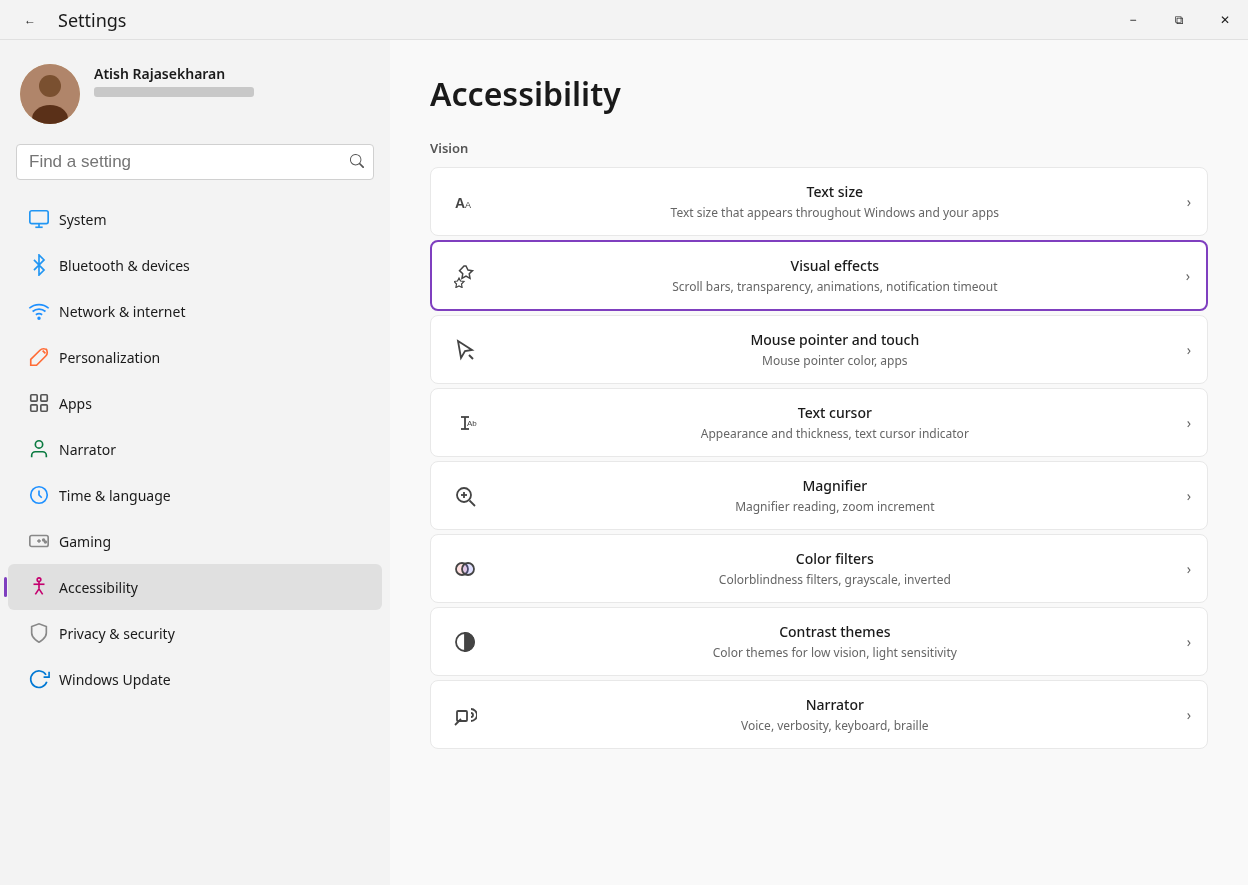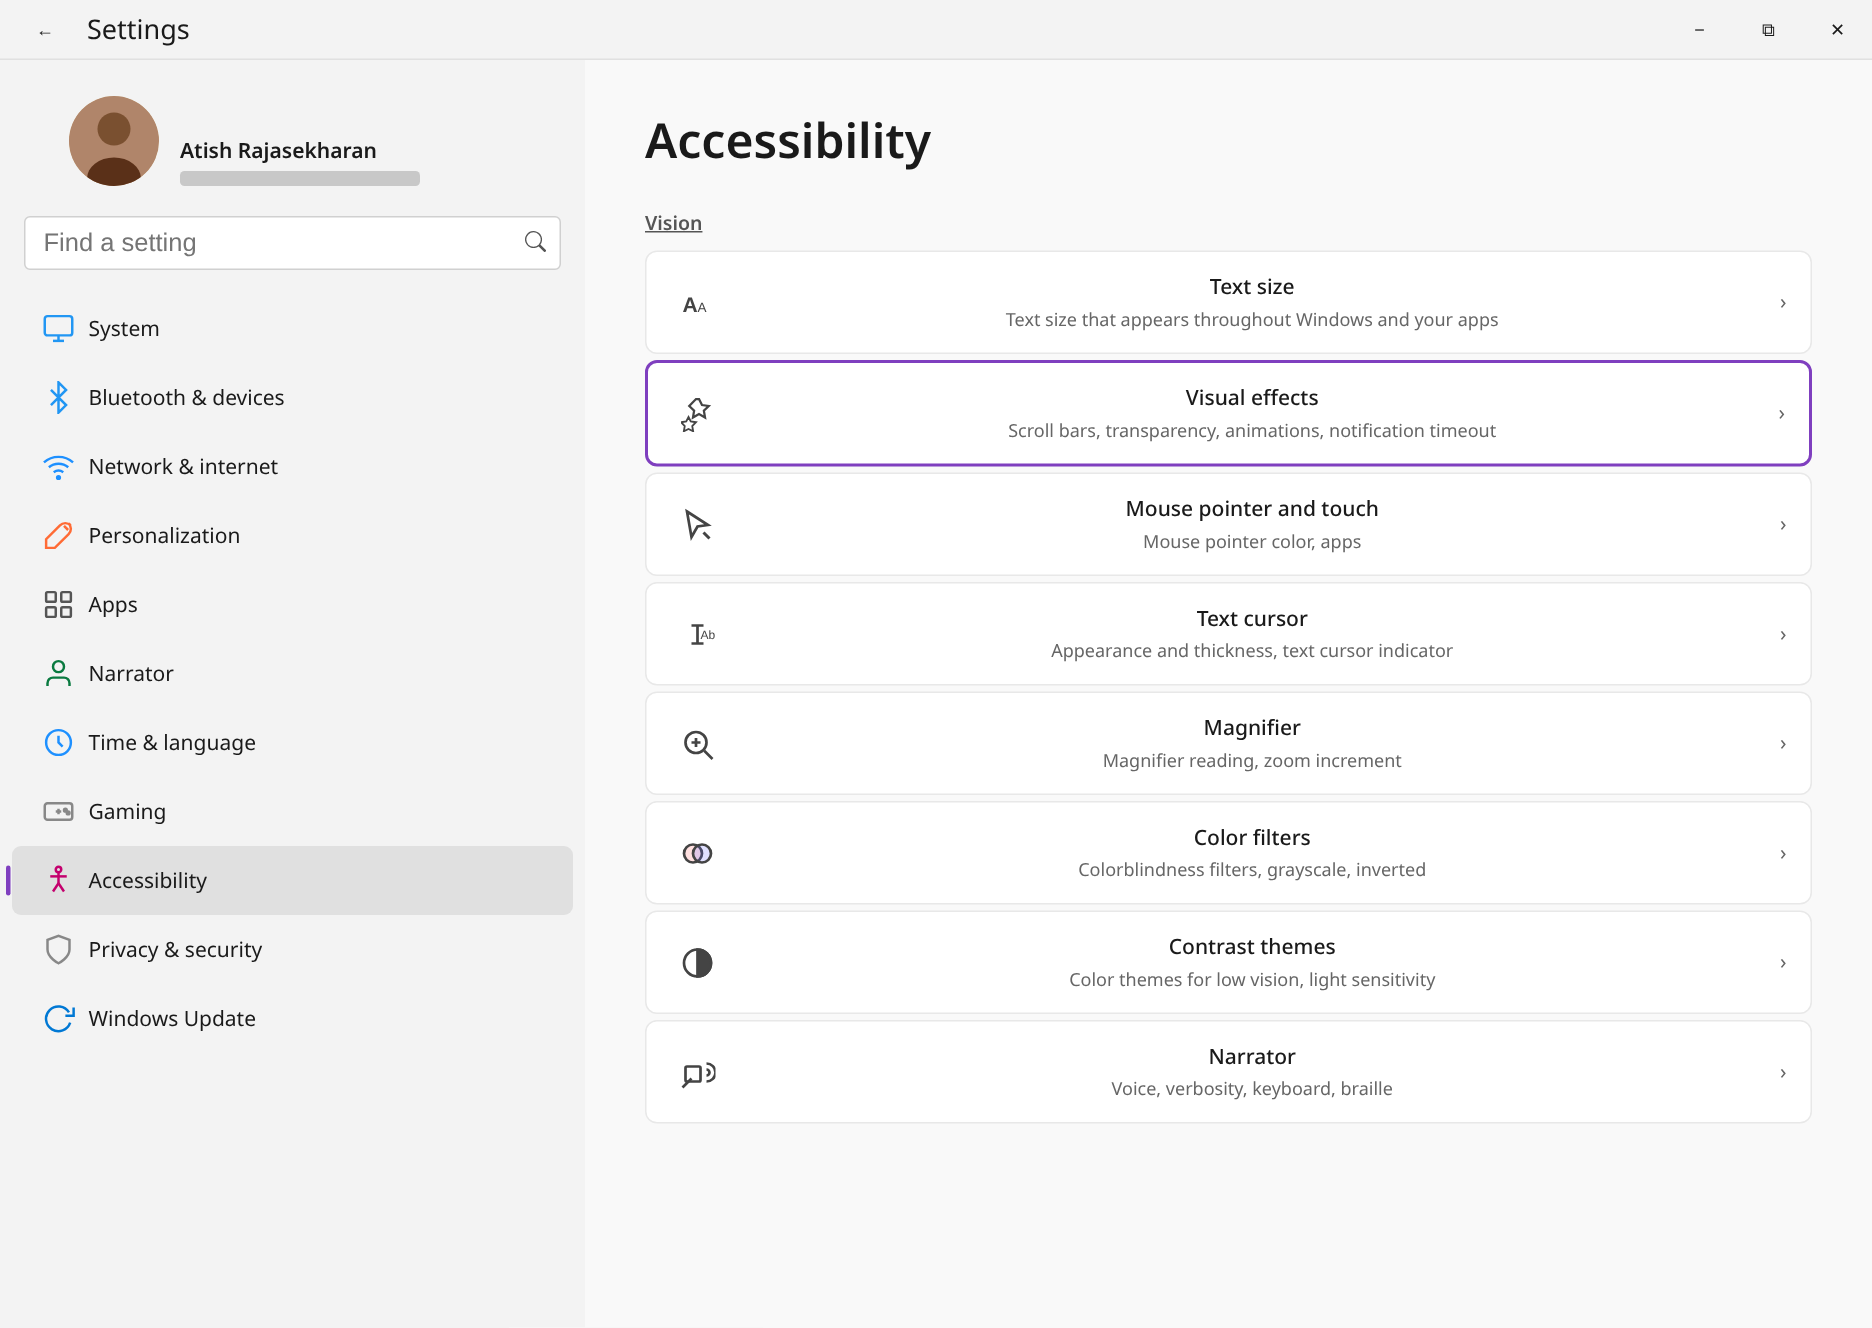--- a/index.html
+++ b/index.html
@@ -56,24 +56,23 @@
       width: 390px;
       background: #f3f3f3;
       display: flex;
       flex-direction: column;
       padding: 0;
       flex-shrink: 0;
       overflow-y: auto;
     }
     .user-section {
       display: flex;
-      align-items: flex-end;
+      align-items: flex-start;
       gap: 14px;
       padding: 24px 20px 20px 20px;
-      margin-left: 26px;
     }
     .avatar {
       width: 60px;
       height: 60px;
       border-radius: 50%;
       overflow: hidden;
       flex-shrink: 0;
       background: #c8a882;
       display: flex;
       align-items: center;
@@ -166,21 +165,20 @@
       font-weight: 600;
       color: #1a1a1a;
       margin-bottom: 24px;
     }
     .section-label {
       font-size: 13px;
       font-weight: 600;
       color: #555;
       margin-bottom: 10px;
       margin-top: 4px;
-      text-decoration: underline;
     }
     .settings-card {
       background: white;
       border-radius: 8px;
       margin-bottom: 4px;
       cursor: pointer;
       transition: background 0.1s;
       border: 1px solid #e8e8e8;
     }
     .settings-card.selected {

